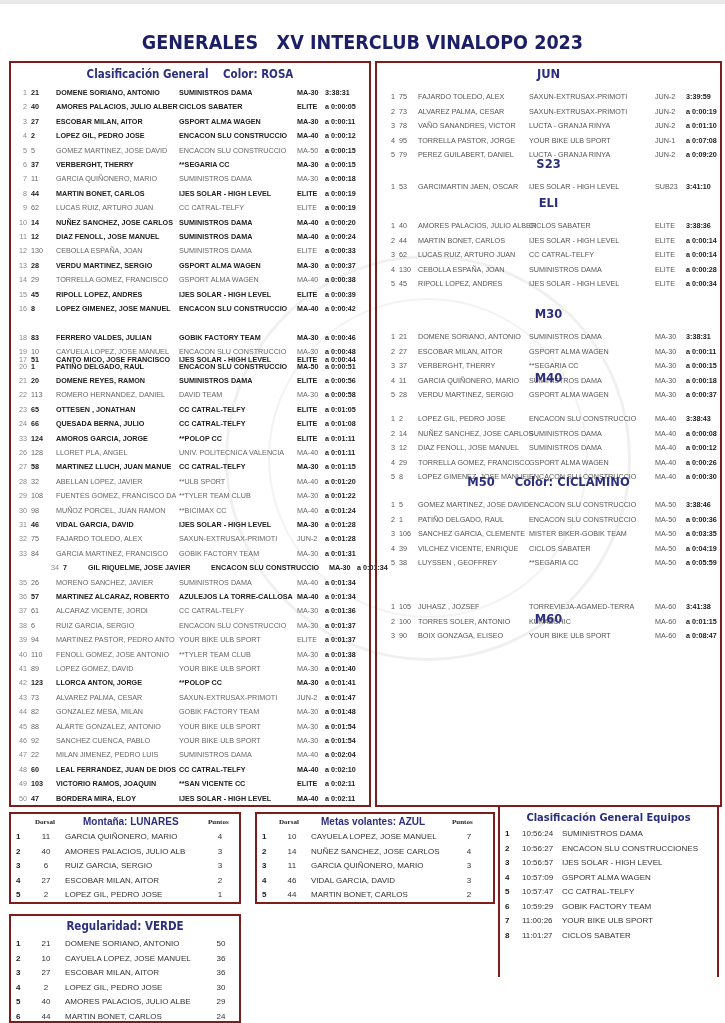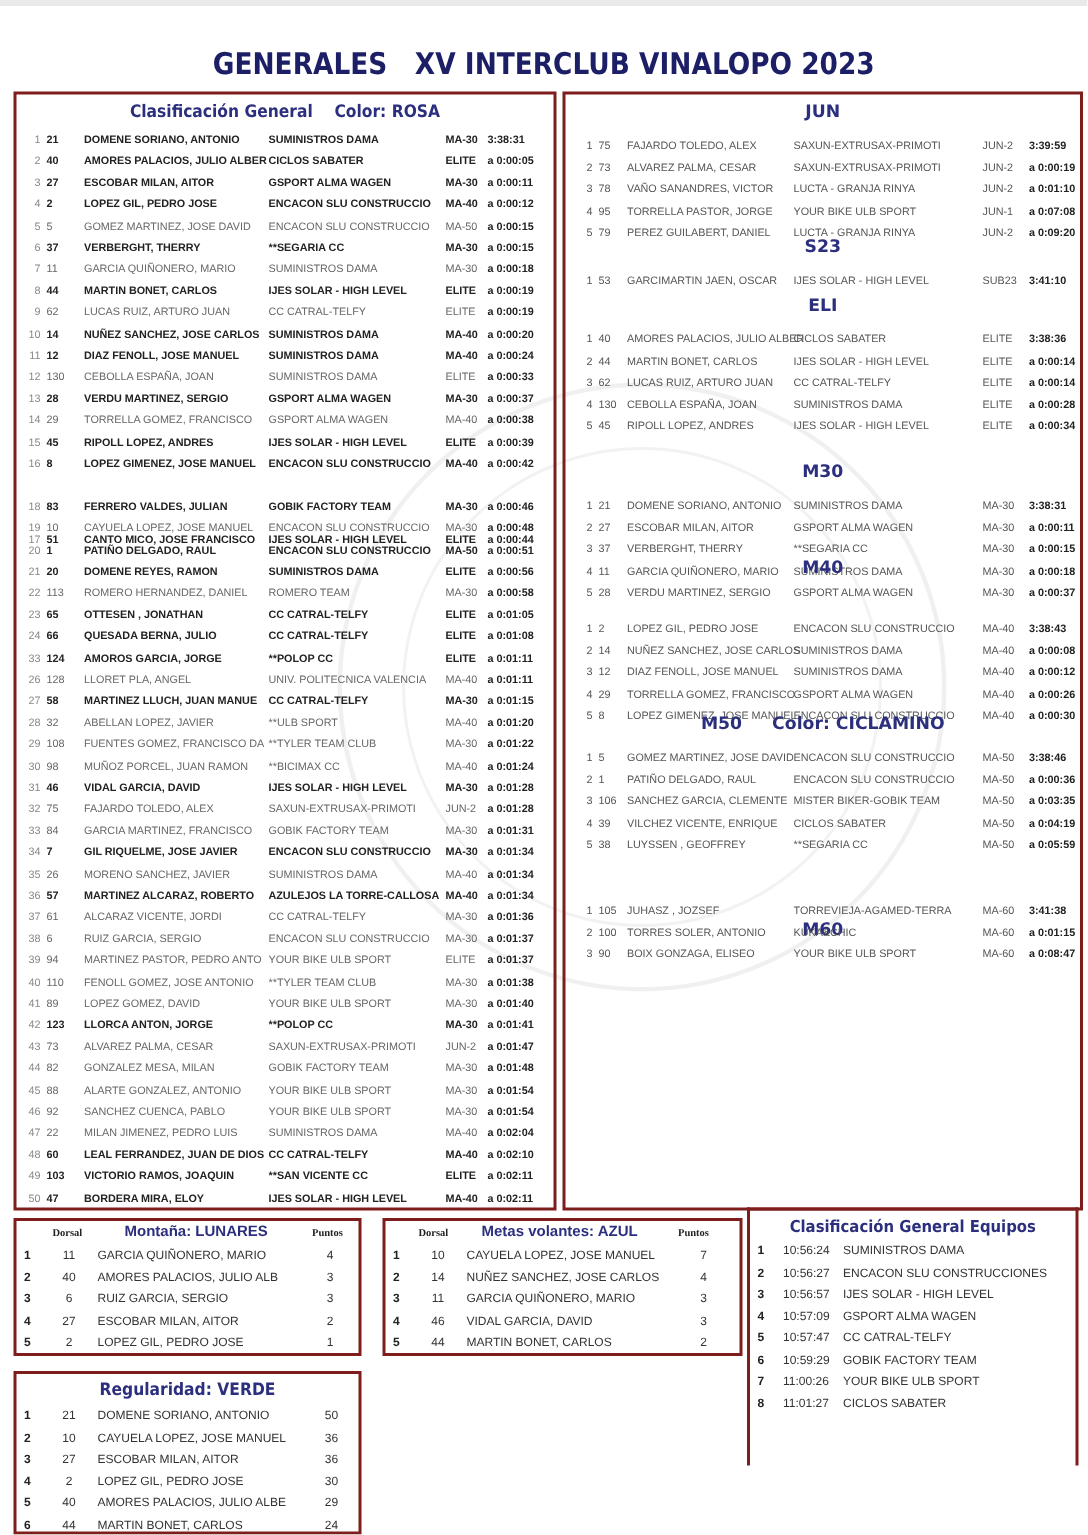--- a/index.html
+++ b/index.html
@@ -257,21 +257,21 @@
         <span class="c-dor">20</span>
         <span class="c-name">DOMENE REYES, RAMON</span>
         <span class="c-team">SUMINISTROS DAMA</span>
         <span class="c-cat">ELITE</span>
         <span class="c-time">a 0:00:56</span>
       </div>
       <div class="gen-row" style="top: 324.4px; width: 358px;">
         <span class="c-pos">22</span>
         <span class="c-dor">113</span>
         <span class="c-name">ROMERO HERNANDEZ, DANIEL</span>
-        <span class="c-team">ROMERO TEAM</span>
+        <span class="c-team">DAVID TEAM</span>
         <span class="c-cat">MA-30</span>
         <span class="c-time">a 0:00:58</span>
       </div>
       <div class="gen-row b" style="top: 338.8px; width: 358px;">
         <span class="c-pos">23</span>
         <span class="c-dor">65</span>
         <span class="c-name">OTTESEN , JONATHAN</span>
         <span class="c-team">CC CATRAL-TELFY</span>
         <span class="c-cat">ELITE</span>
         <span class="c-time">a 0:01:05</span>
@@ -349,21 +349,21 @@
         <span class="c-time">a 0:01:28</span>
       </div>
       <div class="gen-row" style="top: 482.8px; width: 358px;">
         <span class="c-pos">33</span>
         <span class="c-dor">84</span>
         <span class="c-name">GARCIA MARTINEZ, FRANCISCO</span>
         <span class="c-team">GOBIK FACTORY TEAM</span>
         <span class="c-cat">MA-30</span>
         <span class="c-time">a 0:01:31</span>
       </div>
-      <div class="gen-row b" style="top: 497.2px; width: 358px;">
+      <div class="gen-row b" style="top: 497.2px; width: 358px; margin-left: 32px;">
         <span class="c-pos">34</span>
         <span class="c-dor">7</span>
         <span class="c-name">GIL RIQUELME, JOSE JAVIER</span>
         <span class="c-team">ENCACON SLU CONSTRUCCIO</span>
         <span class="c-cat">MA-30</span>
         <span class="c-time">a 0:01:34</span>
       </div>
       <div class="gen-row" style="top: 511.6px; width: 358px;">
         <span class="c-pos">35</span>
         <span class="c-dor">26</span>

